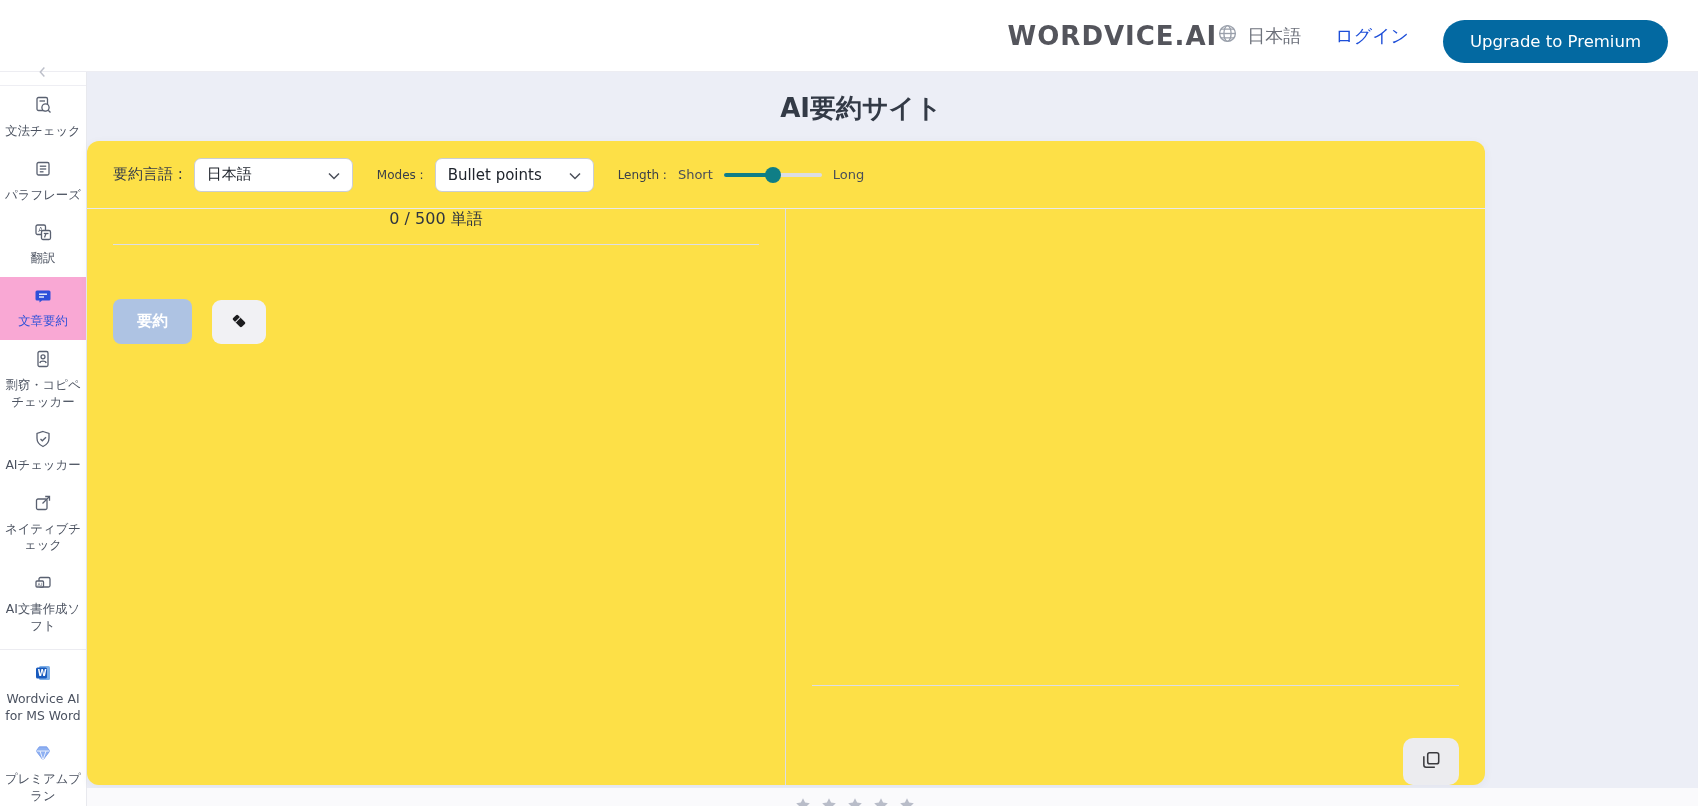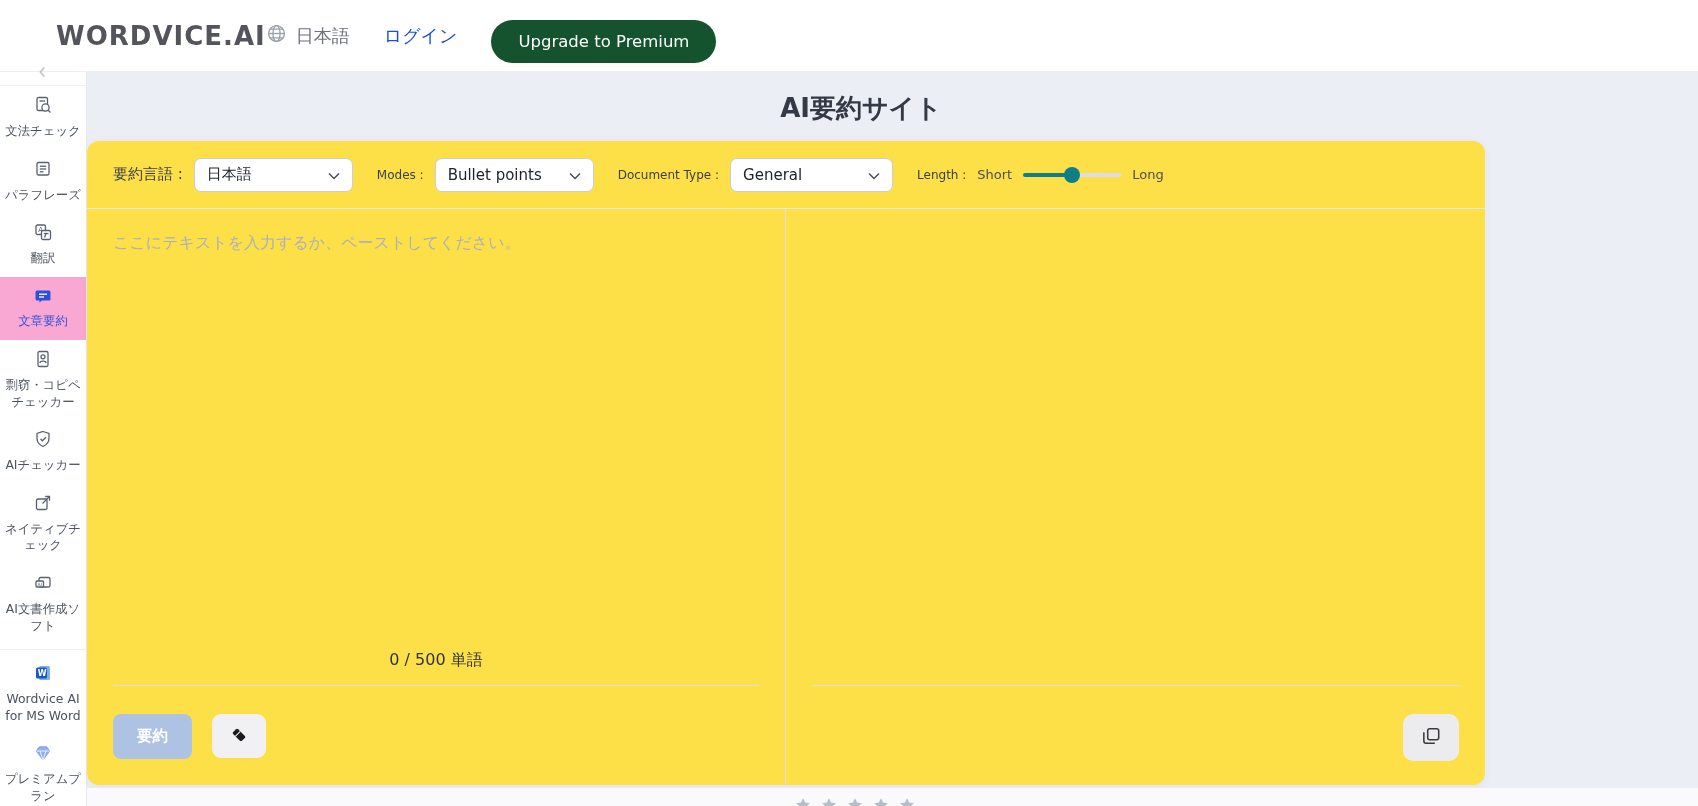--- a/index.html
+++ b/index.html
@@ -1,26 +1,26 @@
 <!DOCTYPE html>
 <html><head>
 <meta charset="utf-8">
 <style>
   * { margin:0; padding:0; box-sizing:border-box; }
   html,body { width:1698px; height:806px; overflow:hidden;
     font-family:"DejaVu Sans","Liberation Sans",sans-serif; background:#eceef6; }
 
   
   .header { height:72px; background:#ffffff; display:flex; align-items:center;
-    justify-content:flex-start; padding:0 30px 0 56px; border-bottom:1px solid #ededf2; }
+    justify-content:flex-end; padding:0 30px 0 56px; border-bottom:1px solid #ededf2; }
   .logo { font-size:26px; font-weight:bold; letter-spacing:1px; color:#54555c; cursor:pointer; }
   .nav { display:flex; align-items:center; gap:34px; }
   .nav-lang { display:flex; align-items:center; gap:9px; color:#6e727c; font-size:18px; cursor:pointer; }
   .nav-login { color:#1d4ed8; font-size:18px; cursor:pointer; }
-  .upgrade-btn { background:#14532d; color:#fff; font-size:16.5px; border:none;
+  .upgrade-btn { background:#0369a1; color:#fff; font-size:16.5px; border:none;
     border-radius:22px; padding:12px 27px; cursor:pointer; font-family:inherit;margin-top:12px; }
 
   
   .body-row { display:flex; height:734px; }
 
   
   .sidebar { width:87px; background:#ffffff; border-right:1px solid #e8e9ee;
     display:flex; flex-direction:column; flex-shrink:0;justify-content:center; }
   .collapse-row { height:36px; display:flex; align-items:center; justify-content:center;
     border-bottom:1px solid #eeeef3; cursor:pointer; }
@@ -57,21 +57,21 @@
 
   
   .panels { flex:1; display:flex; min-height:0; }
   .panel { width:50%; display:flex; flex-direction:column; }
   .panel.left { border-right:1px solid #dcdee6; }
   .text-area { flex:1; border:none; outline:none; resize:none; background:transparent;
     padding:24px 26px 0; font-size:16px; color:#333; font-family:inherit; }
   .text-area::placeholder { color:#a9b0c2; }
   .count-row { text-align:center; padding:0 26px 14px; font-size:16px; color:#2f3540; }
   .divider-h { border-top:1px solid #dcdee6; margin:0 26px; }
-  .actions { height:99px; display:flex; align-items:flex-start; padding:28px 26px 0; gap:20px; }
+  .actions { height:99px; display:flex; align-items:flex-end; padding:28px 26px 0; gap:20px; }
   .actions.right { justify-content:flex-end; }
   .summarize-btn { background:#aec3e3; color:#ffffff; border:none; border-radius:8px;
     font-size:15.5px; font-weight:bold; padding:12px 24px; cursor:not-allowed; font-family:inherit; }
   .icon-btn { width:54px; height:44px; background:#f1f1f4; border:none; border-radius:9px;
     display:flex; align-items:center; justify-content:center; cursor:pointer; }
   .copy-btn { width:56px; height:47px; background:#ececef; border-radius:10px; }
   .output-area { flex:1; }
 
   
   .footer-strip { margin-top:auto; height:18px; background:#fafafc; width:100%;
@@ -249,47 +249,35 @@
             <div class="dropdown">
               <span>Bullet points</span>
               <span>
                 <svg width="12" height="8" viewBox="0 0 12 8" fill="none" stroke="#4a4f59" stroke-width="1.5">
                   <polyline points="1,1.5 6,6.5 11,1.5"></polyline>
                   </svg>
               </span>
             </div>
           </div>
 
-          <div class="tb-group">
-            <span class="tb-label">Document Type :</span>
-            <div class="dropdown dd-general">
-              <span>General</span>
-              <span>
-                <svg width="12" height="8" viewBox="0 0 12 8" fill="none" stroke="#4a4f59" stroke-width="1.5">
-                  <polyline points="1,1.5 6,6.5 11,1.5"></polyline>
-                  </svg>
-              </span>
-            </div>
-          </div>
 
           <div class="tb-group" style="margin-right:0">
             <span class="tb-label">Length :</span>
             <span class="len-end">Short</span>
             <div class="slider">
               <div class="slider-track"></div>
               <div class="slider-fill" style="width: 50%;"></div>
               <div class="slider-handle" style="left: 50%;"></div>
             </div>
             <span class="len-end">Long</span>
           </div>
         </div>
 
         <div class="panels">
           <div class="panel left">
-            <textarea class="text-area" placeholder="ここにテキストを入力するか、ペーストしてください。" style=""></textarea>
             <div class="count-row">0 / 500 単語</div>
             <div class="divider-h"></div>
             <div class="actions">
               <button class="summarize-btn" disabled="">要約</button>
               <button class="icon-btn">
                 <span>
                   <svg width="20" height="20" viewBox="0 0 20 20" fill="none">
                     <g transform="rotate(45 10 10)">
                       <rect x="3.8" y="6.5" width="12.4" height="7" rx="1.4" fill="#1c1c1e"></rect>
                       <line x1="8.3" y1="6.5" x2="8.3" y2="13.5" stroke="#f1f1f4" stroke-width="1"></line>

